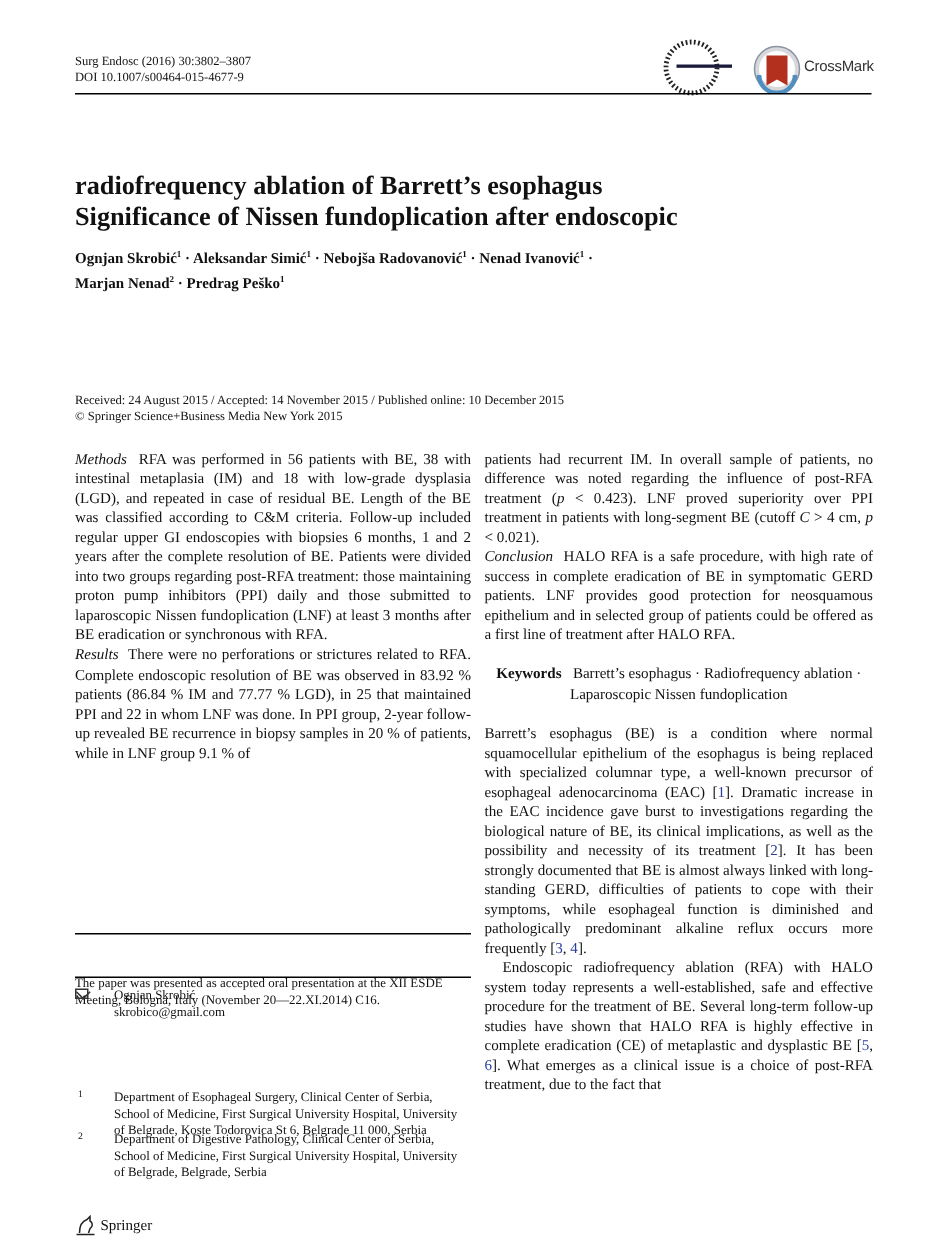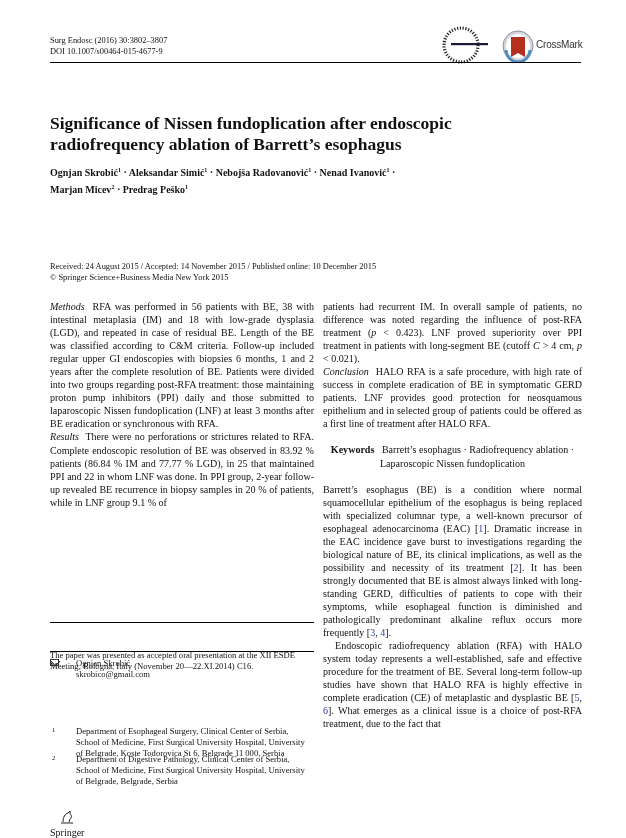--- a/index.html
+++ b/index.html
@@ -22,21 +22,21 @@
   .col i { font-style: italic; }
   .abstract-head { font-weight: bold; }
   .kw b { font-weight: bold; }
   .ref { color: #2a3d9a; }
   .rule-mid { left: 50px; width: 264px; height: 0; border-top: 1px solid #000; }
   .foot { font-size: 8.6px; line-height: 10.8px; left: 50px; width: 264px; text-align: left; }
   .aff { position: relative; padding-left: 26px; }
   .aff .num { position: absolute; left: 2px; top: -1px; font-size: 6.5px; }
   .env { position: absolute; left: 0; top: 1px; width: 9px; height: 7px; border: 1px solid #333; box-sizing: border-box; }
   .env:after { content: ""; position: absolute; left: 0; top: -2px; width: 6px; height: 6px; border-right: 1px solid #333; border-bottom: 1px solid #333; transform: rotate(45deg) translate(0, 0); transform-origin: center; left: 1px; }
-  .springer { left: 50px; top: 810px; font-size: 10px; display: flex; align-items: center; gap: 3px; flex-direction: column; }
+  .springer { left: 50px; top: 810px; font-size: 10px; display: flex; align-items: center; gap: 3px; }
 </style>
 </head>
 <body>
 
 <div class="abs hdr">
   <div>Surg Endosc (2016) 30:3802–3807</div>
   <div>DOI 10.1007/s00464-015-4677-9</div>
 </div>
 
 <svg class="abs logo-se" viewBox="0 0 48 46">
@@ -48,27 +48,27 @@
   <circle cx="16" cy="16" r="15" fill="#d6d8dc" stroke="#8a93a0" stroke-width="1"></circle>
   <circle cx="16" cy="16" r="12" fill="#fff"></circle>
   <path d="M9 7 h14 v20 l-7 -4 l-7 4 z" fill="#b3301f"></path>
   <path d="M4 20 a12 12 0 0 0 24 0" fill="none" stroke="#4f8fc0" stroke-width="3"></path>
 </svg>
 <div class="abs cm-text">CrossMark</div>
 
 <div class="abs rule-top"></div>
 
 <div class="abs title">
+  <div>radiofrequency ablation of Barrett’s esophagus</div>
   <div>Significance of Nissen fundoplication after endoscopic</div>
-  <div>radiofrequency ablation of Barrett’s esophagus</div>
 </div>
 
 <div class="abs authors">
   <div id="authors-l1"><span>Ognjan Skrobić</span><sup>1</sup><span> · </span><span>Aleksandar Simić</span><sup>1</sup><span> · </span><span>Nebojša Radovanović</span><sup>1</sup><span> · </span><span>Nenad Ivanović</span><sup>1</sup><span> · </span></div>
-  <div id="authors-l2"><span>Marjan Micev</span><sup>2</sup><span> · </span><span>Predrag Peško</span><sup>1</sup></div>
+  <div id="authors-l2"><span>Marjan Nenad</span><sup>2</sup><span> · </span><span>Predrag Peško</span><sup>1</sup></div>
 </div>
 
 <div class="abs dates">
   <div>Received: 24 August 2015 / Accepted: 14 November 2015 / Published online: 10 December 2015</div>
   <div>© Springer Science+Business Media New York 2015</div>
 </div>
 
 <div class="abs col col-l" style="top:300px;">
   <p><i>Methods</i>&nbsp;&nbsp;<span>RFA was performed in 56 patients with BE, 38 with intestinal metaplasia (IM) and 18 with low-grade dysplasia (LGD), and repeated in case of residual BE. Length of the BE was classified according to C&amp;M criteria. Follow-up included regular upper GI endoscopies with biopsies 6 months, 1 and 2 years after the complete resolution of BE. Patients were divided into two groups regarding post-RFA treatment: those maintaining proton pump inhibitors (PPI) daily and those submitted to laparoscopic Nissen fundoplication (LNF) at least 3 months after BE eradication or synchronous with RFA.</span></p>
   <p><i>Results</i>&nbsp;&nbsp;<span>There were no perforations or strictures related to RFA. Complete endoscopic resolution of BE was observed in 83.92 % patients (86.84 % IM and 77.77 % LGD), in 25 that maintained PPI and 22 in whom LNF was done. In PPI group, 2-year follow-up revealed BE recurrence in biopsy samples in 20 % of patients, while in LNF group 9.1 % of</span></p>

